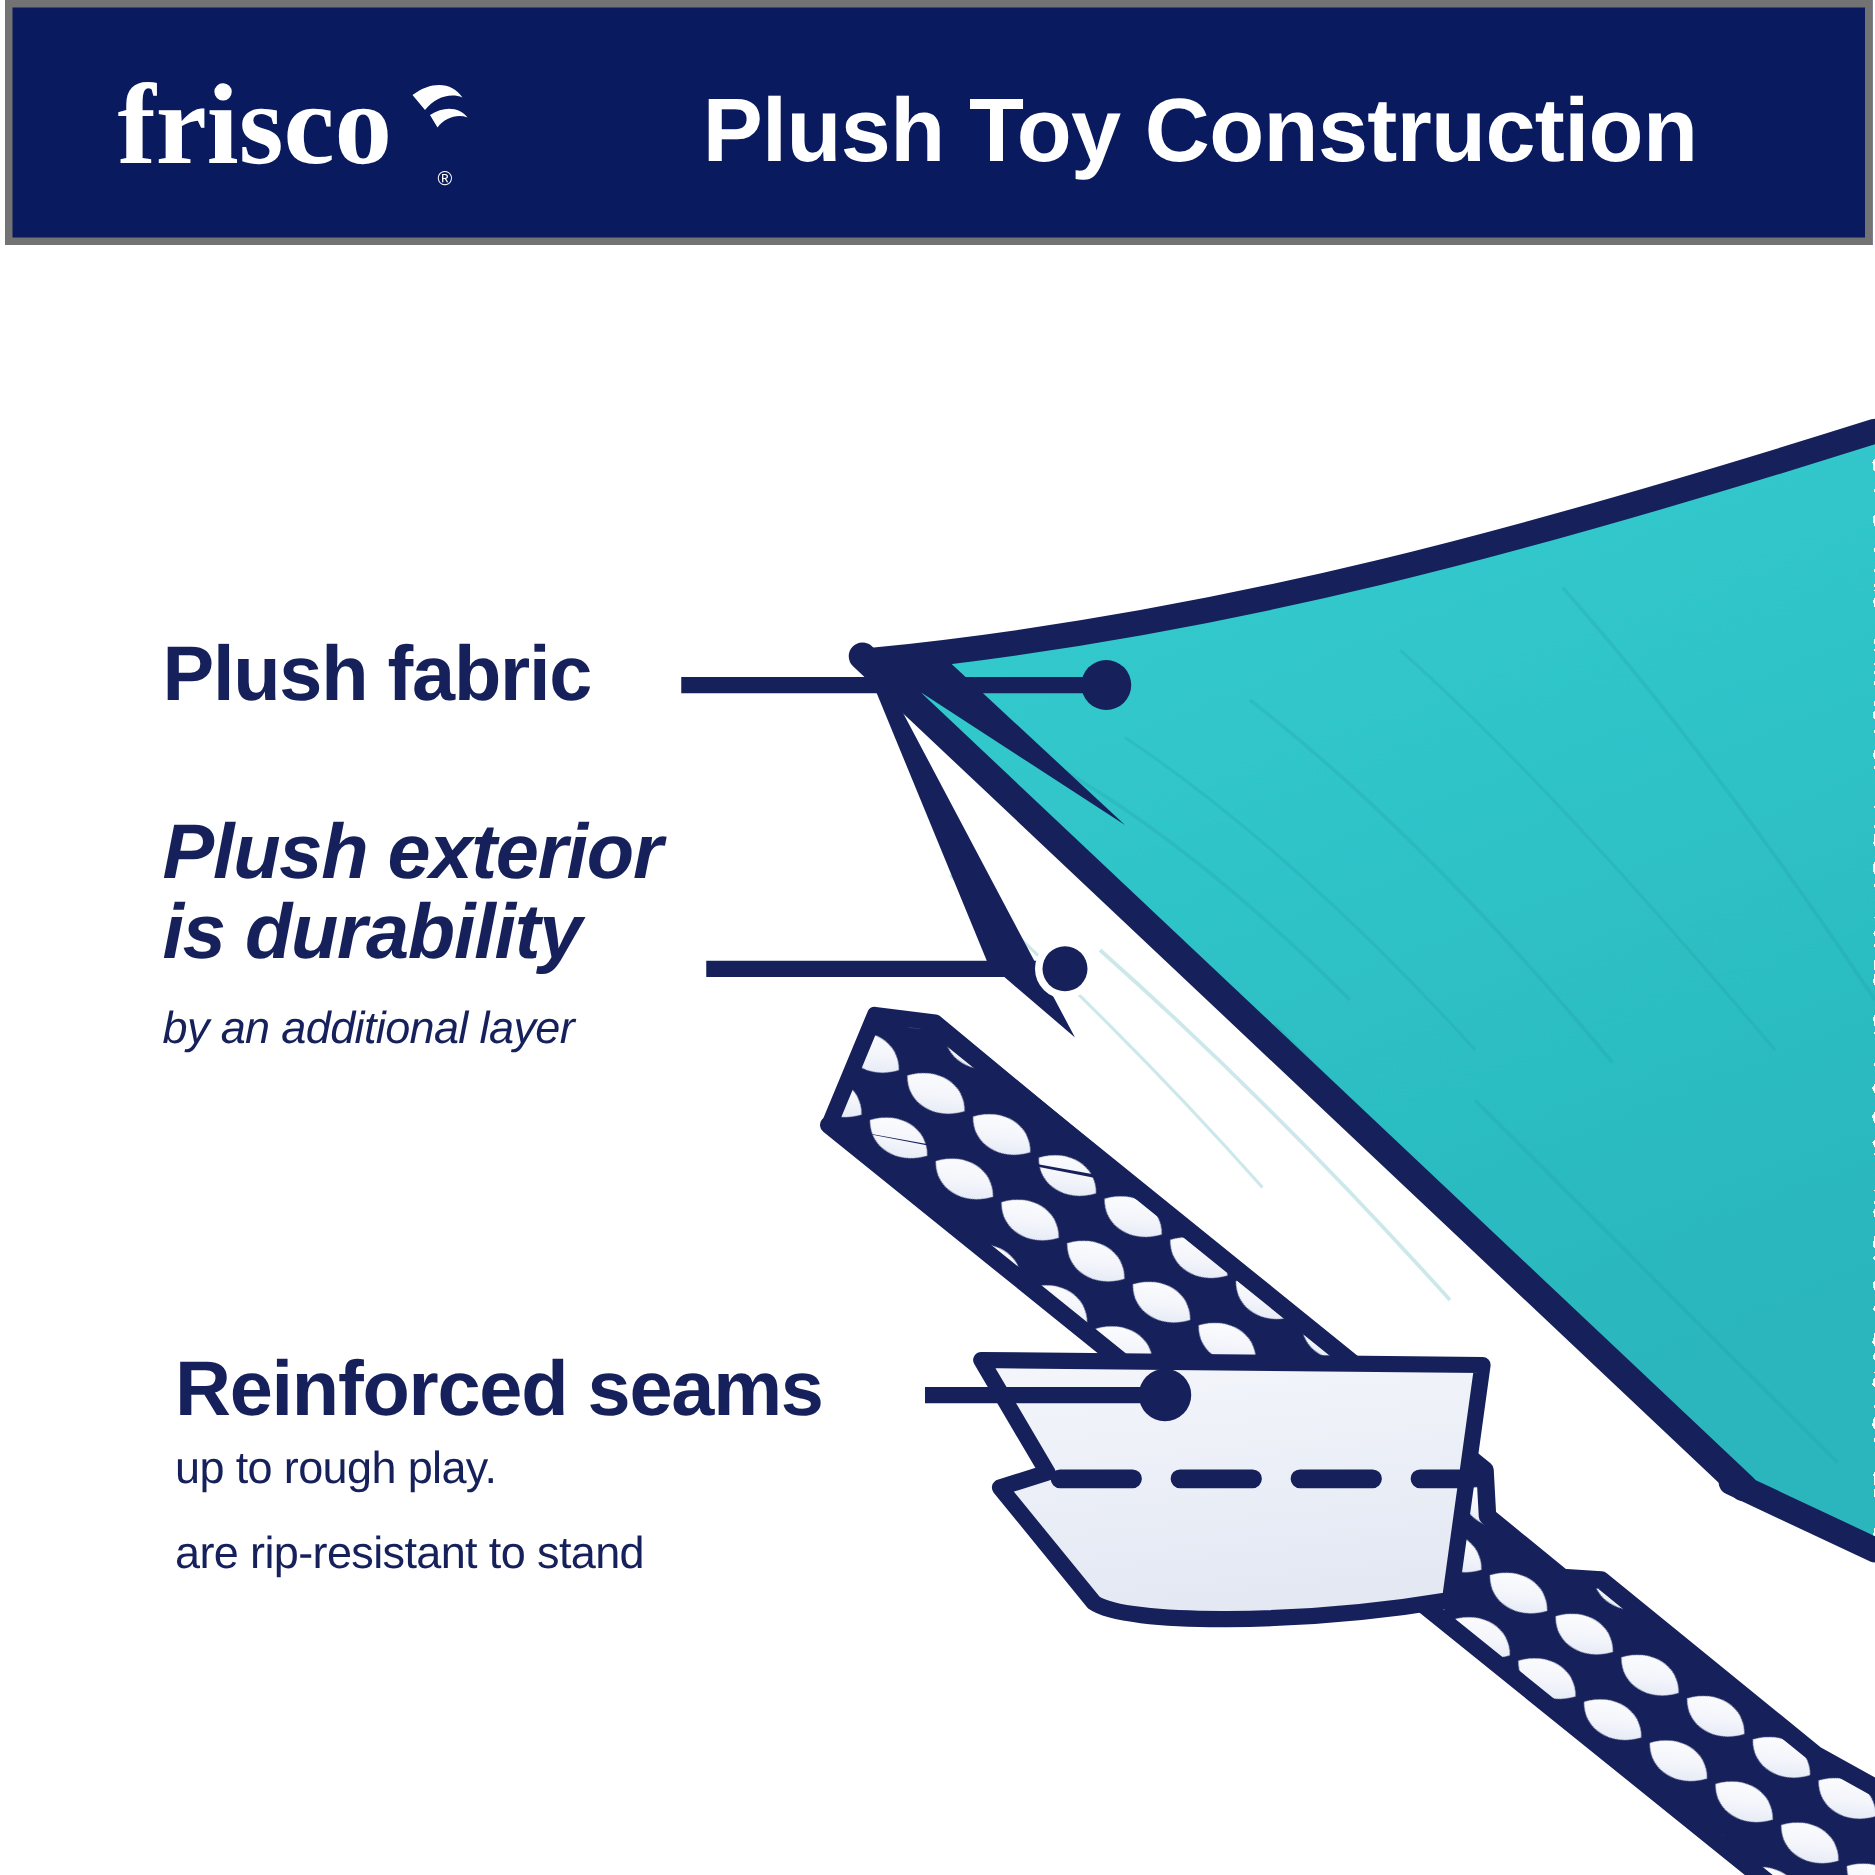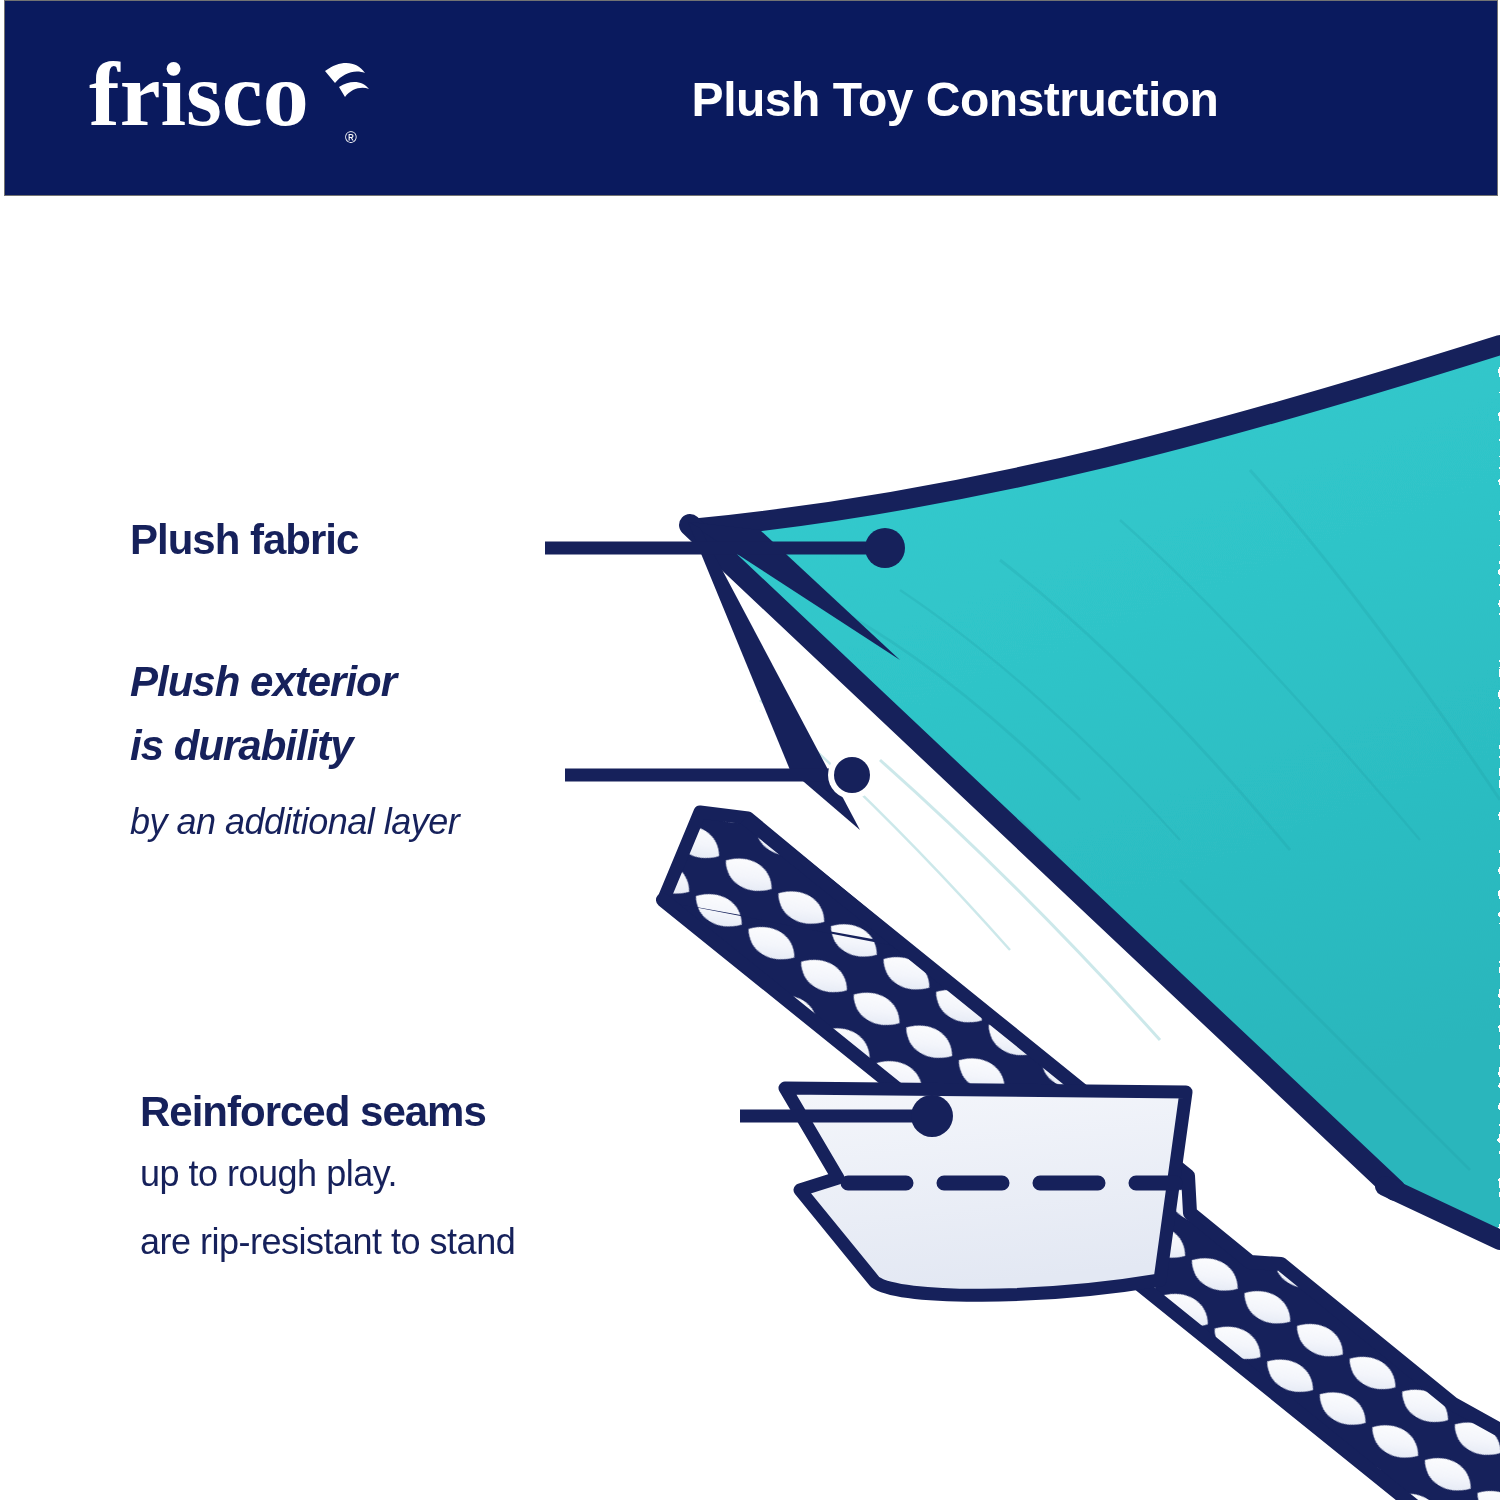--- a/index.html
+++ b/index.html
@@ -18,56 +18,56 @@
   }
 
   
   #header-bar {
     position: absolute;
     left: 4px;
     top: 0;
     width: 1494px;
     height: 196px;
     background: #0A1A5E;
-    border: 1px solid #737373;
+    border: 6px solid #737373;
     box-sizing: border-box;
   }
   #brand-logo {
     position: absolute;
     left: 84px;
     top: 42px;
     width: 300px;
     height: 110px;
   }
   #header-title {
     position: absolute;
     left: 500px;
     top: 44px;
     width: 900px;
     height: 110px;
     color: #ffffff;
     font-family: "Liberation Sans Narrow", "Liberation Sans", sans-serif;
-    font-size: 48px;
+    font-size: 72px;
     font-weight: bold;
     letter-spacing: -0.5px;
     line-height: 110px;
     text-align: center;
     white-space: nowrap;
   }
 
   
   .label-block {
     position: absolute;
     color: #152croppedB;
     color: #16215B;
   }
   .label-heading {
     font-family: "Liberation Sans", sans-serif;
     font-weight: bold;
-    font-size: 42px;
+    font-size: 62px;
     line-height: 64px;
     color: #16215B;
     letter-spacing: -1px;
     white-space: nowrap;
   }
   .label-body {
     font-family: "Liberation Sans", sans-serif;
     font-weight: normal;
     font-size: 36px;
     line-height: 60px;

